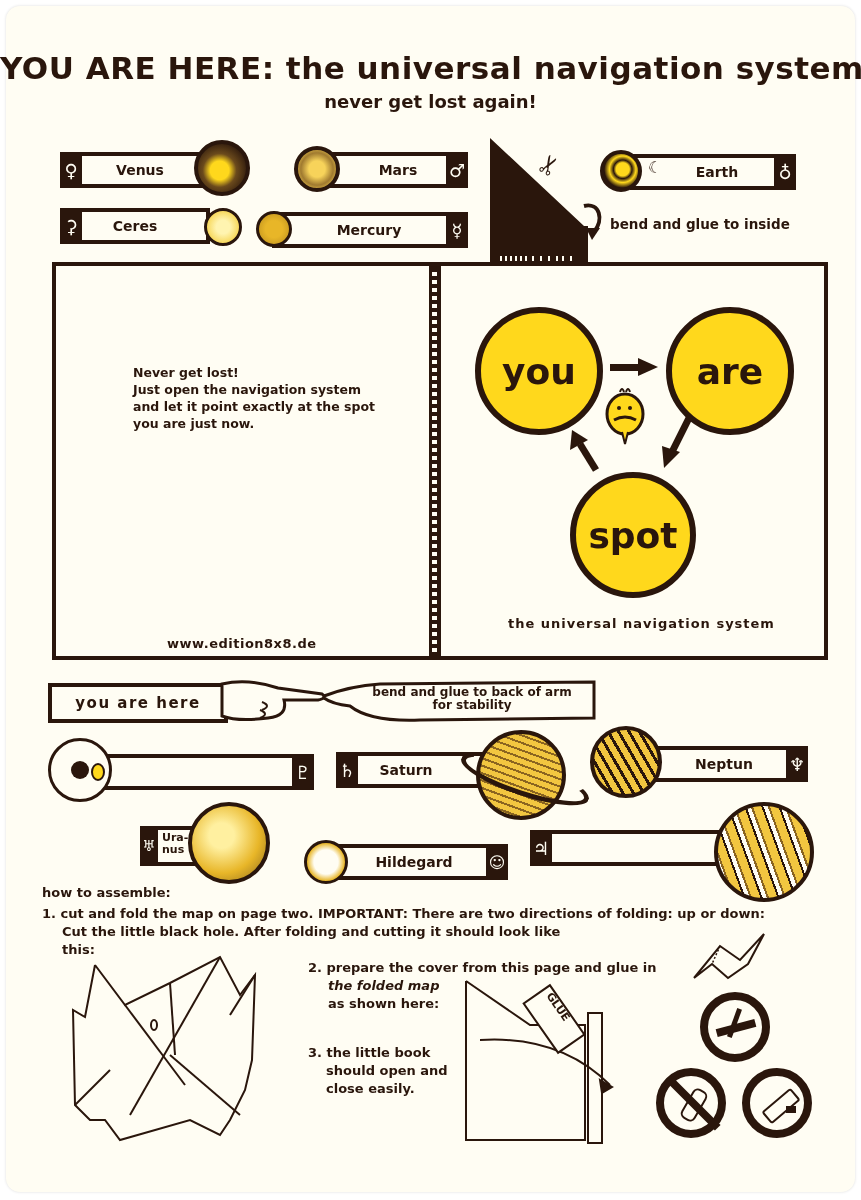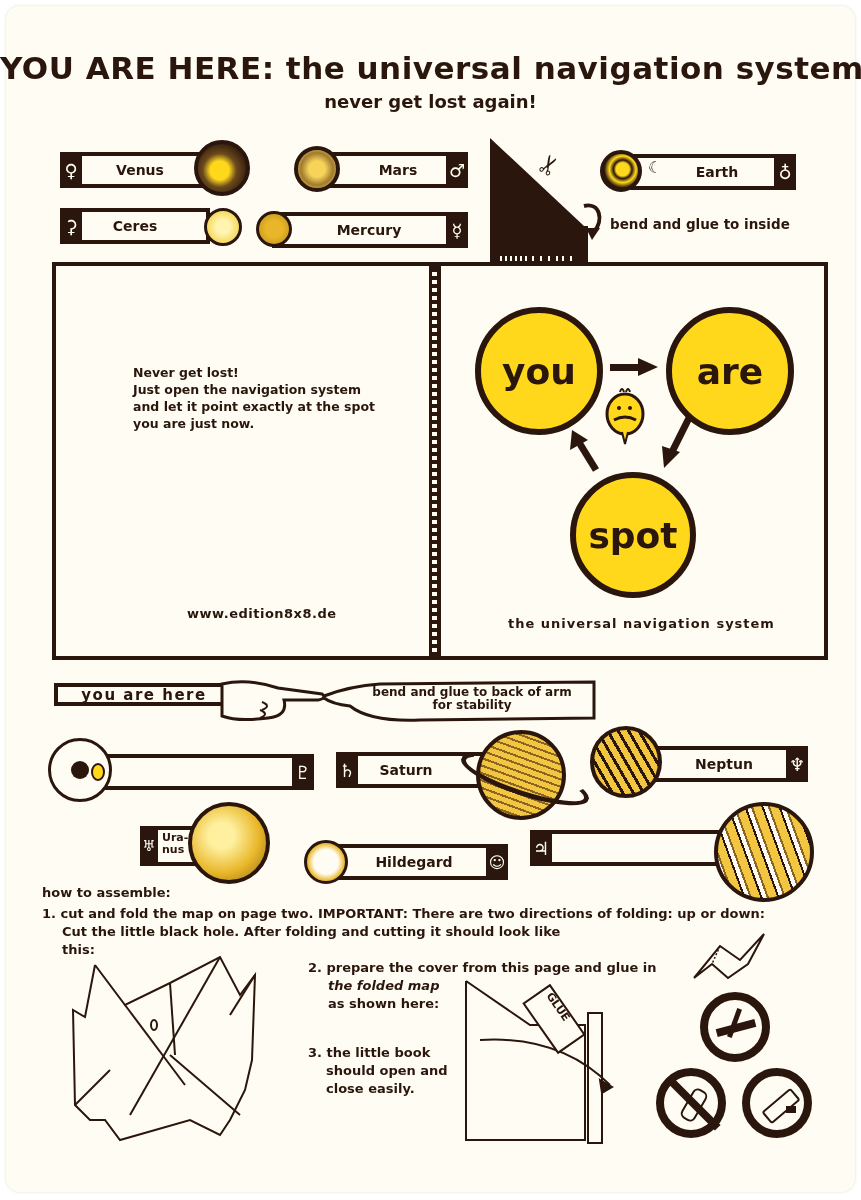--- a/index.html
+++ b/index.html
@@ -134,21 +134,21 @@
     <i style="top: 378px;"></i>
     <i style="top: 386px;"></i>
   </div>
 
 <div class="abs para" style="left:133px;top:364px;">
   <div>Never get lost!</div>
   <div>Just open the navigation system</div>
   <div>and let it point exactly at the spot</div>
   <div>you are just now.</div>
 </div>
-<div class="abs" style="left:167px;top:606px;font-weight:bold;font-size:13px;letter-spacing:0.5px;margin-left:20px;">www.edition8x8.de</div>
+<div class="abs" style="left:167px;top:636px;font-weight:bold;font-size:13px;letter-spacing:0.5px;">www.edition8x8.de</div>
 
 <div class="bubble" style="left:475px;top:307px;width:128px;height:128px;">you</div>
 <div class="bubble" style="left:666px;top:307px;width:128px;height:128px;">are</div>
 <div class="bubble" style="left:570px;top:472px;width:126px;height:126px;">spot</div>
 
 <svg class="abs" style="left:560px;top:340px;" width="210" height="140">
   <rect x="50" y="24" width="30" height="7" fill="#2a160c"></rect>
   <polygon points="78,18 98,27 78,36" fill="#2a160c"></polygon>
   <line x1="130" y1="76" x2="112" y2="112" stroke="#2a160c" stroke-width="7"></line>
   <polygon points="102,106 120,112 104,128" fill="#2a160c"></polygon>
@@ -158,21 +158,21 @@
 <svg class="abs" style="left:600px;top:384px;" width="50" height="64">
   <ellipse cx="25" cy="30" rx="18" ry="20" fill="#ffd81c" stroke="#2a160c" stroke-width="3"></ellipse>
   <circle cx="19" cy="24" r="2" fill="#2a160c"></circle>
     <circle cx="30" cy="24" r="2" fill="#2a160c"></circle>
   <path d="M14,36 Q25,30 36,36" stroke="#2a160c" stroke-width="3" fill="none"></path>
   <path d="M22,48 L25,60 L28,48" stroke="#2a160c" stroke-width="2" fill="#ffd81c"></path>
   <path d="M20,8 Q22,2 24,8 M26,8 Q28,2 30,8" stroke="#2a160c" stroke-width="2" fill="none"></path>
 </svg>
 <div class="abs" style="left:508px;top:616px;font-weight:bold;font-size:13px;letter-spacing:1px;white-space:nowrap;">the universal navigation system</div>
 
-<div class="band" style="left:54px;top:683px;width:180px;height:23px;">
+<div class="band" style="left:48px;top:683px;width:180px;height:40px;">
   <span class="lbl" style="left:0;right:0;font-size:15px;letter-spacing:1.5px;">you are here</span>
 </div>
 <svg class="abs" style="left:218px;top:676px;" width="120" height="48">
   <path d="M4,8 Q30,2 60,12 L104,18 Q110,22 100,24 L66,24 Q70,40 50,42 Q20,46 4,40 Z" fill="#fffdf3" stroke="#2a160c" stroke-width="3"></path>
   <path d="M44,26 Q54,30 44,34 M42,34 Q52,38 42,42" stroke="#2a160c" stroke-width="2" fill="none"></path>
 </svg>
 <svg class="abs" style="left:320px;top:676px;" width="280" height="50">
   <path d="M4,20 Q30,10 60,8 L274,6 L274,42 L100,44 Q50,46 30,30 Q12,28 4,22 Z" fill="#fffdf3" stroke="#2a160c" stroke-width="3"></path>
 </svg>
 <div class="abs" style="left:364px;top:686px;width:216px;text-align:center;font-weight:bold;font-size:12px;line-height:13px;">

